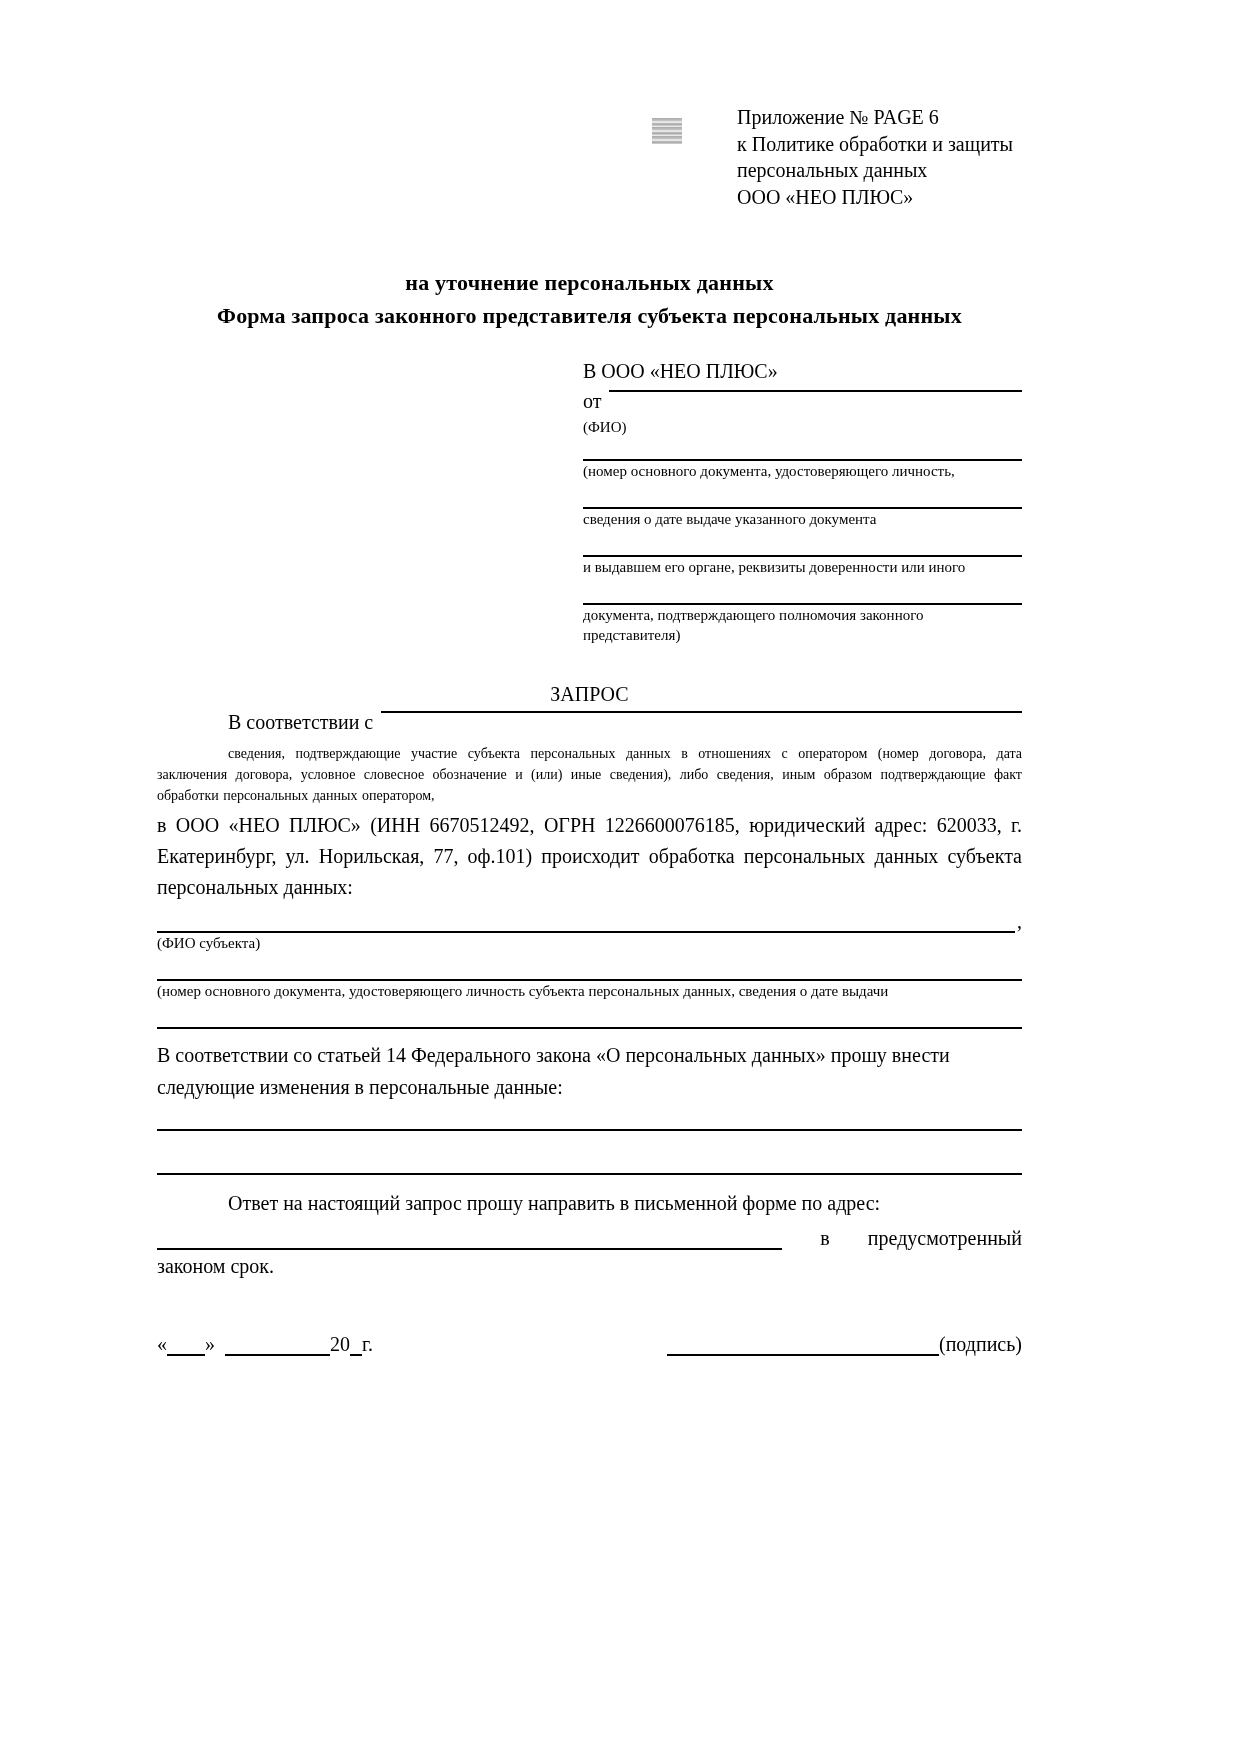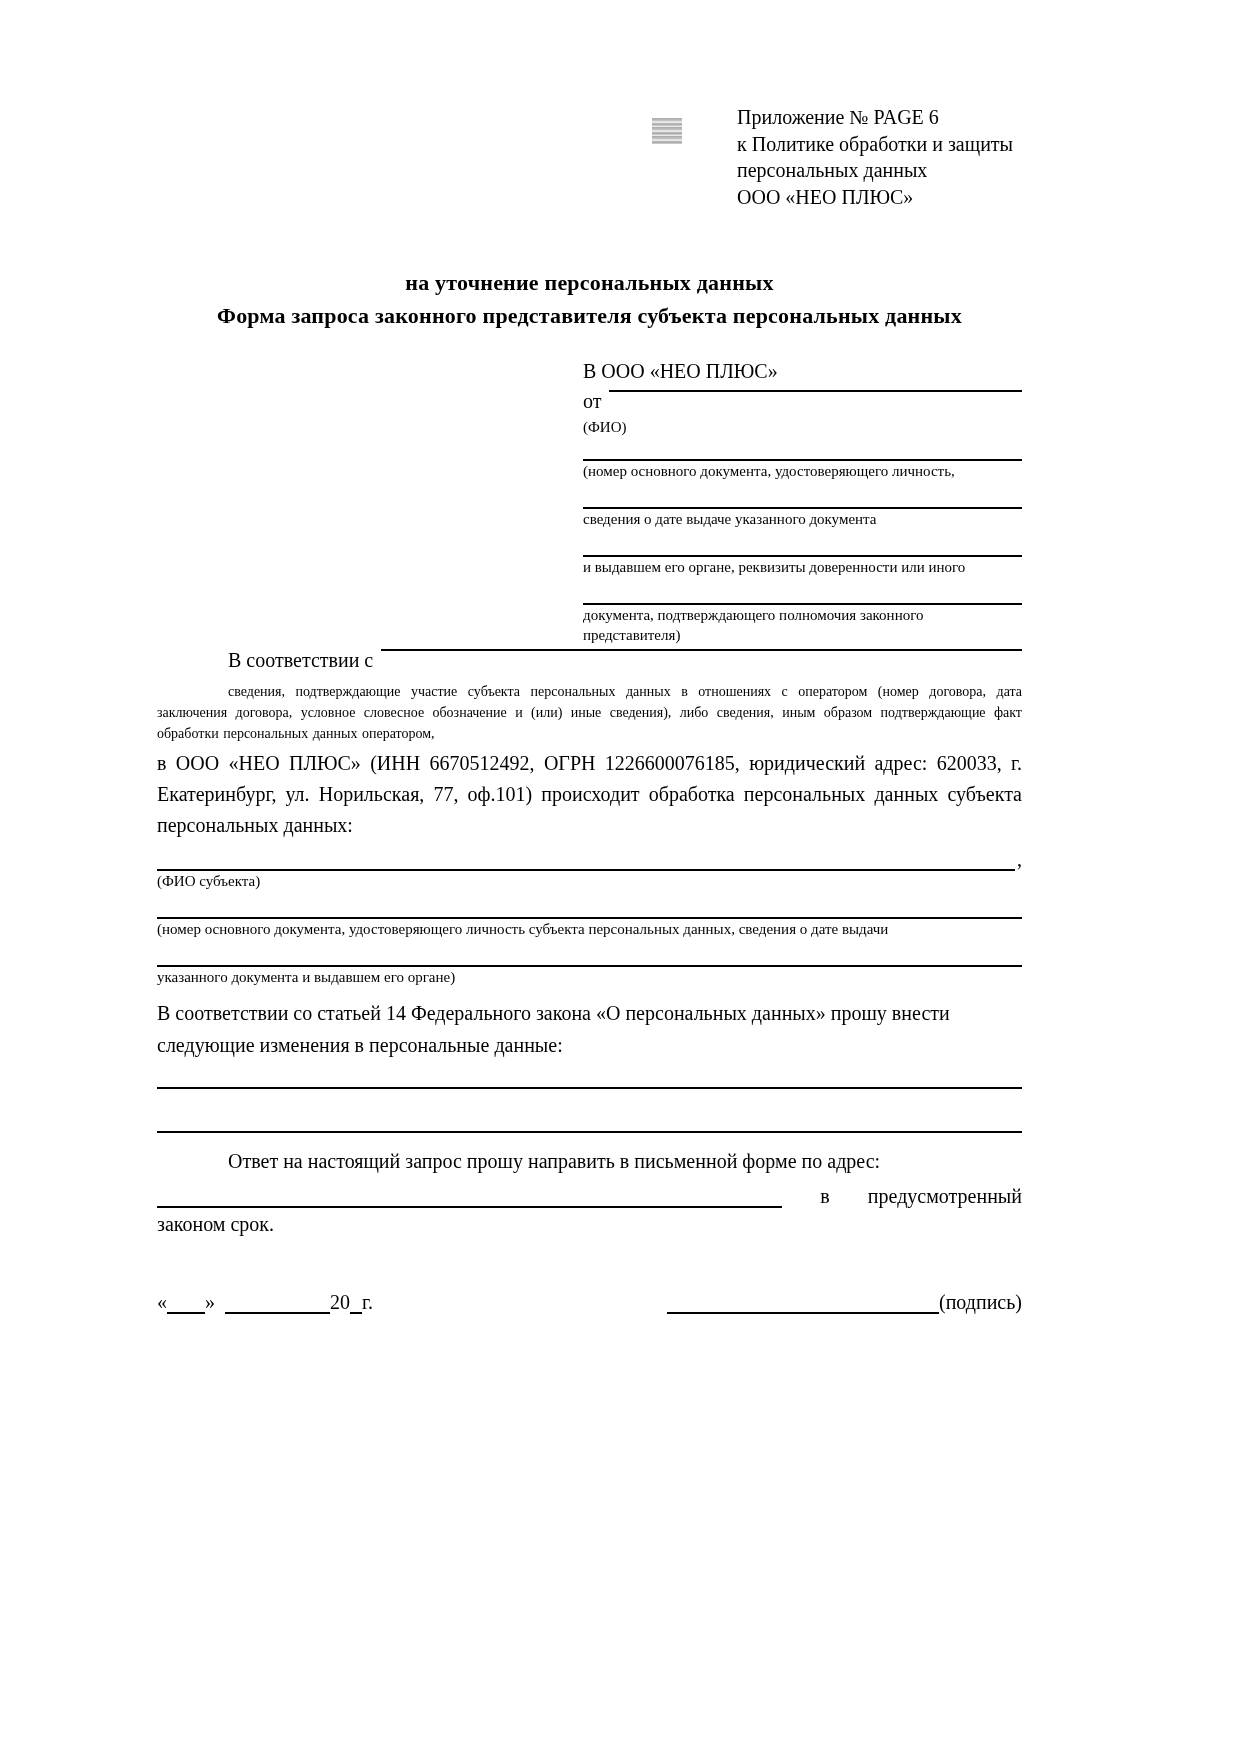--- a/index.html
+++ b/index.html
@@ -97,41 +97,41 @@
     <div class="blank-row"></div>
     <div class="caption">сведения о дате выдаче указанного документа</div>
 
     <div class="blank-row"></div>
     <div class="caption">и выдавшем его органе, реквизиты доверенности или иного</div>
 
     <div class="blank-row"></div>
     <div class="caption">документа, подтверждающего полномочия законного представителя)</div>
   </div>
 
+  <div class="zapros">ЗАПРОС</div>
 
   <div class="accord-row">
     <span class="lbl">В соответствии с</span>
     <span class="blank grow"></span>
   </div>
 
   <div class="fineprint">сведения, подтверждающие участие субъекта персональных данных в отношениях с оператором (номер договора, дата заключения договора, условное словесное обозначение и (или) иные сведения), либо сведения, иным образом подтверждающие факт обработки персональных данных оператором,</div>
 
   <div class="para mt">в ООО «НЕО ПЛЮС» (ИНН 6670512492, ОГРН 1226600076185, юридический адрес: 620033, г. Екатеринбург, ул. Норильская, 77, оф.101) происходит обработка персональных данных субъекта персональных данных:</div>
 
   <div class="subject-line">
     <span class="blank grow" style="margin-left:0;"></span>
     <span class="comma">,</span>
   </div>
   <div class="caption">(ФИО субъекта)</div>
 
   <div class="blank-row"></div>
   <div class="caption">(номер основного документа, удостоверяющего личность субъекта персональных данных, сведения о дате выдачи</div>
 
   <div class="blank-row"></div>
-  <div class="caption">указанного документа и выдавшем его органе)</div>
 
   <div class="article-para">В соответствии со статьей 14 Федерального закона «О персональных данных» прошу внести следующие изменения в персональные данные:</div>
 
   <div class="wide-blank wb1"></div>
   <div class="wide-blank wb2"></div>
 
   <div class="answer-para">Ответ на настоящий запрос прошу направить в письменной форме по адрес:</div>
 
   <div class="answer-line2">
     <span class="addr-blank"></span>

